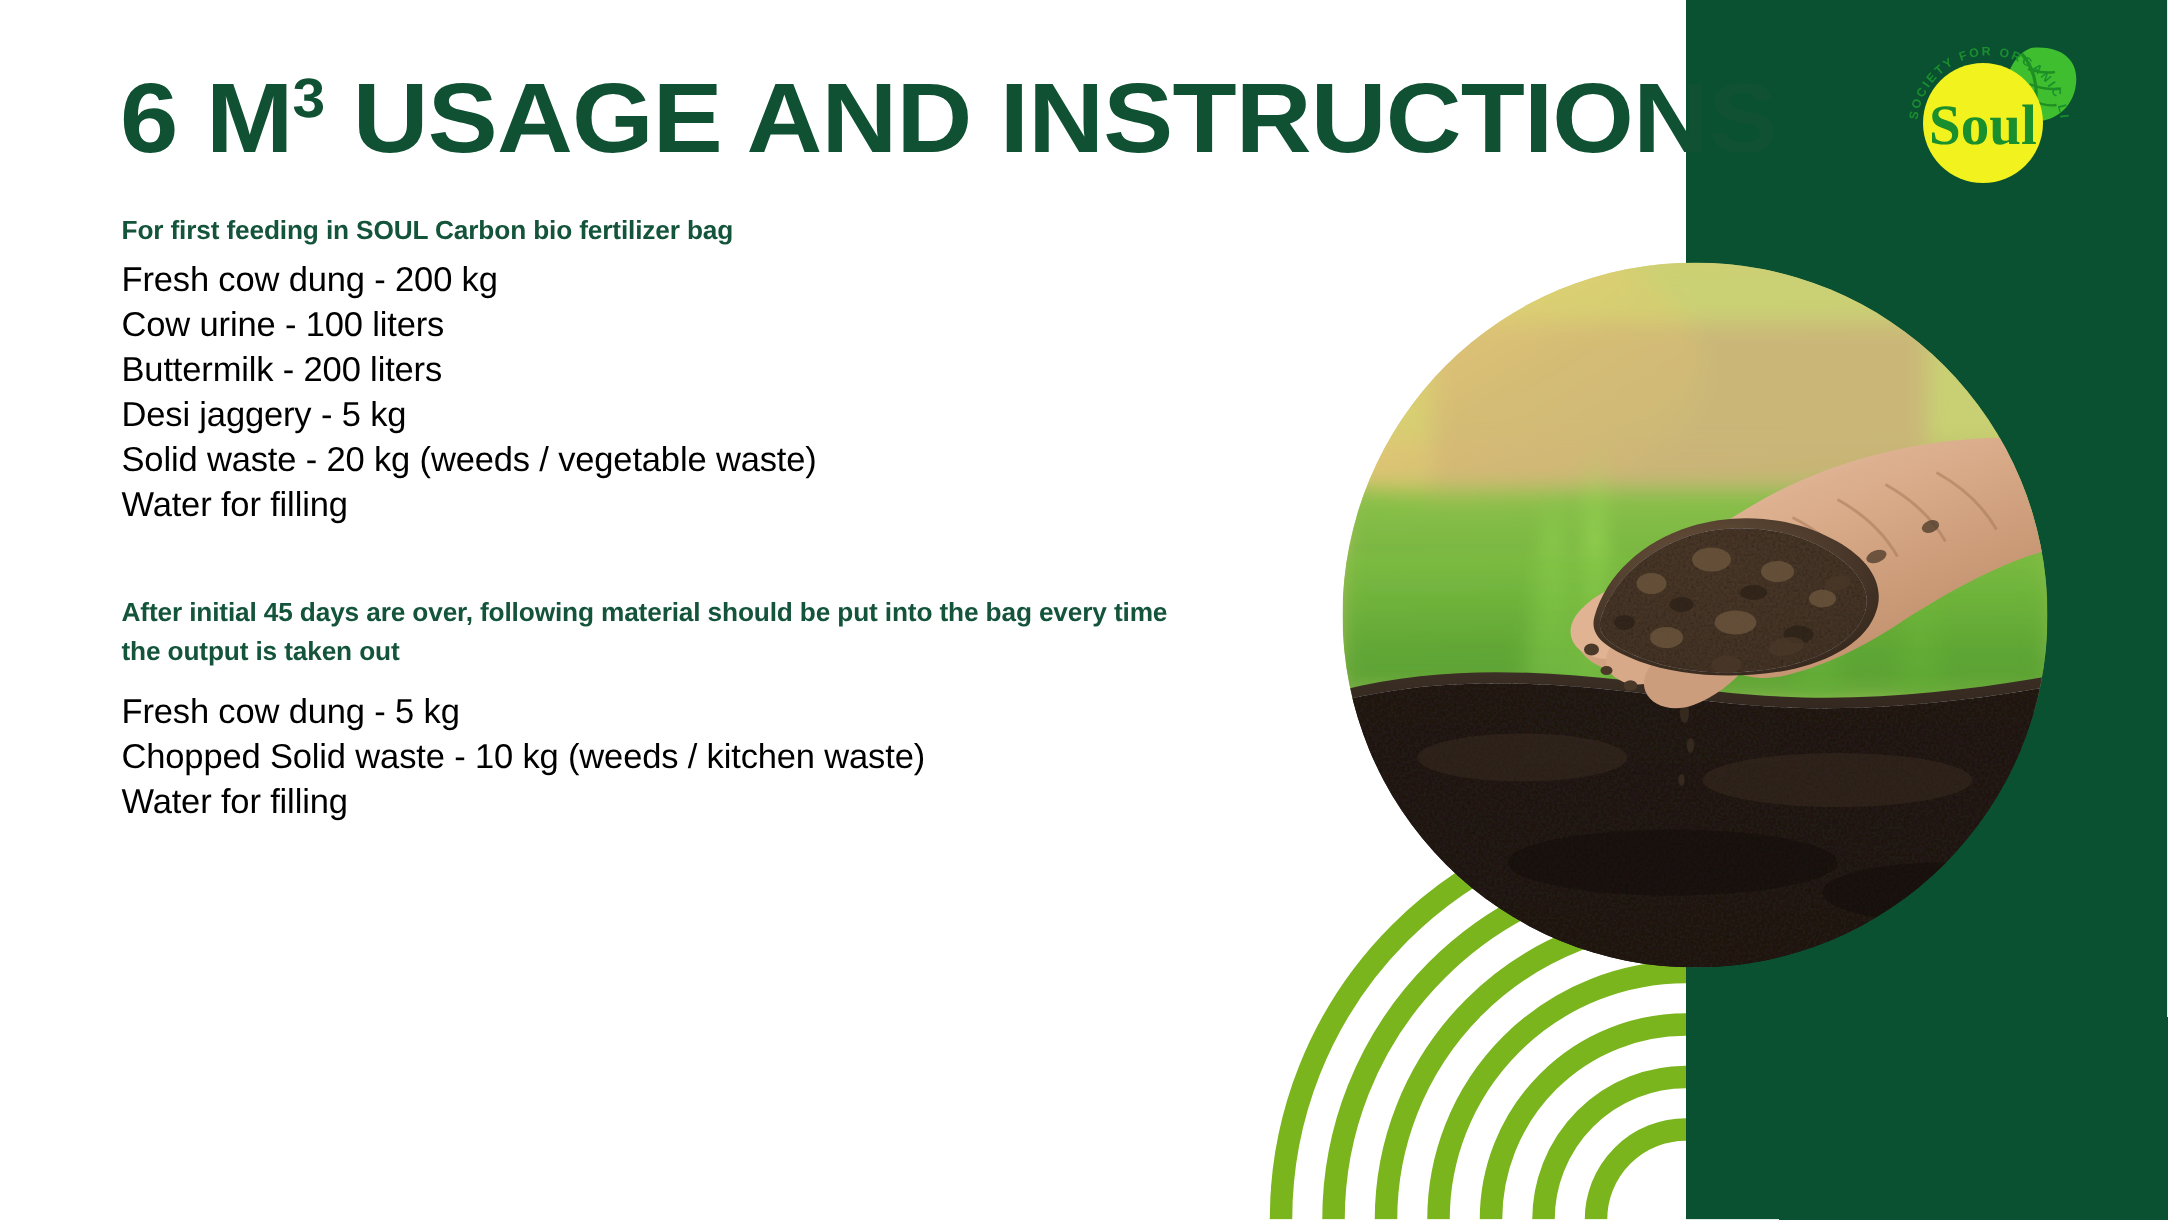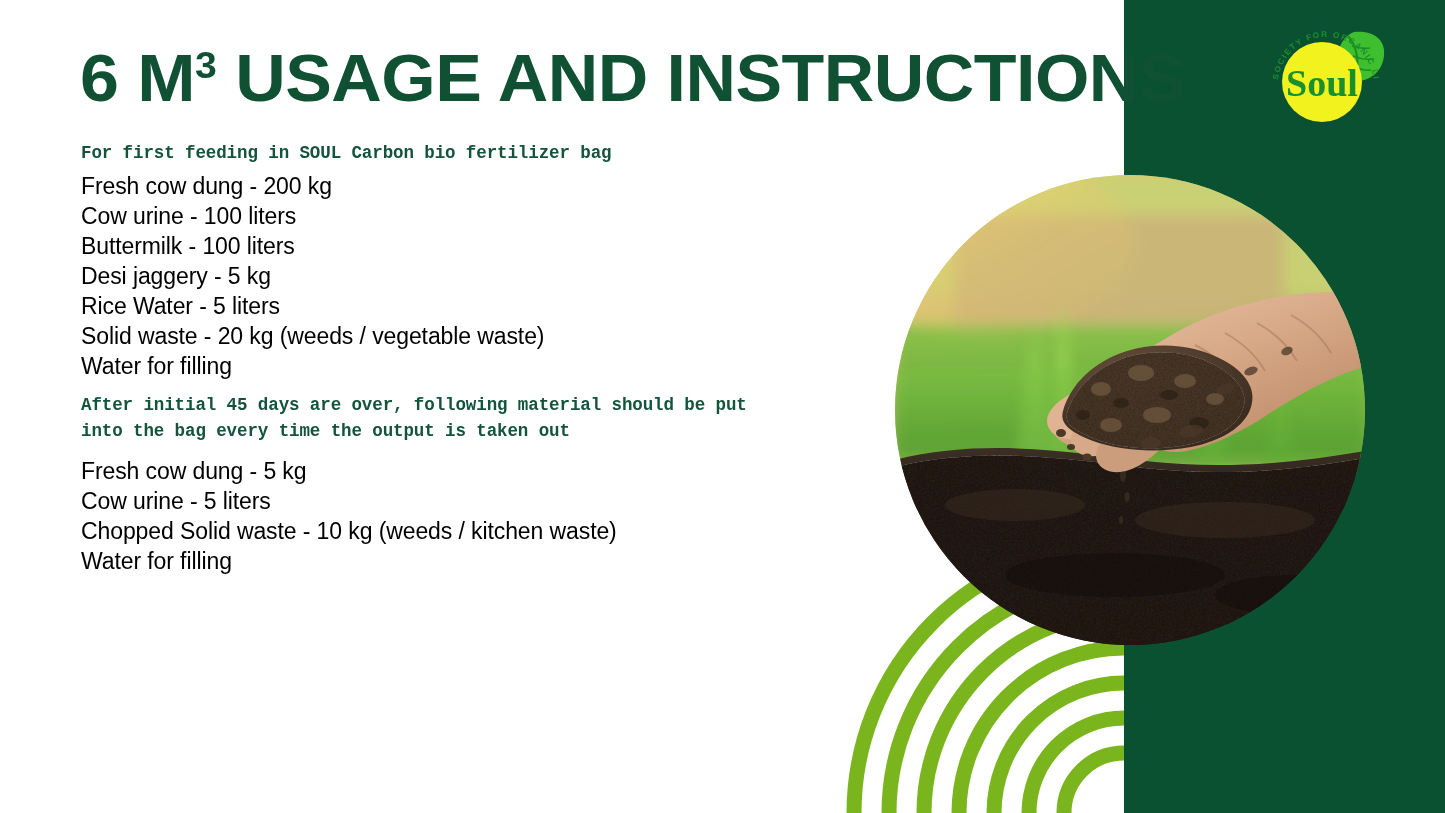--- a/index.html
+++ b/index.html
@@ -105,24 +105,23 @@
     top: 140px;
     width: 730px;
   }
   .lede {
     margin: 0 0 5px 0;
     color: #13543a;
     font-size: 17.5px;
     font-weight: 700;
     line-height: 26px;
     letter-spacing: -0.1px;
-    font-family: Liberation Mono, monospace;
   }
   .lede.second {
-    margin-top: 11px;
+    margin-top: 44px;
     margin-bottom: 12px;
     width: 715px;
   }
   .item-list {
     list-style: none;
     margin: 0;
     padding: 0;
   }
   .item-list li {
     color: #000000;
@@ -328,32 +327,30 @@
 
     <h1 class="title"><span>6 M</span><sup>3</sup><span> USAGE AND INSTRUCTIONS</span></h1>
 
     <div class="body-block">
 
       <p class="lede">For first feeding in SOUL Carbon bio fertilizer bag</p>
 
       <ul class="item-list">
         <li>Fresh cow dung - 200 kg</li>
         <li>Cow urine - 100 liters</li>
-        <li>Buttermilk - 100 liters</li>
+        <li>Buttermilk - 200 liters</li>
         <li>Desi jaggery - 5 kg</li>
-        <li>Rice Water - 5 liters</li>
         <li>Solid waste - 20 kg (weeds / vegetable waste)</li>
         <li>Water for filling</li>
       </ul>
 
       <p class="lede second">After initial 45 days are over, following material should be put into the bag every time the output is taken out</p>
 
       <ul class="item-list">
         <li>Fresh cow dung - 5 kg</li>
-        <li>Cow urine - 5 liters</li>
         <li>Chopped Solid waste - 10 kg (weeds / kitchen waste)</li>
         <li>Water for filling</li>
       </ul>
 
     </div>
   </div>
 
 </div>
 
 </body></html>

